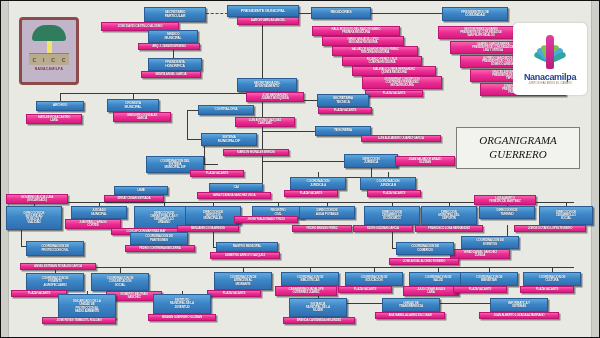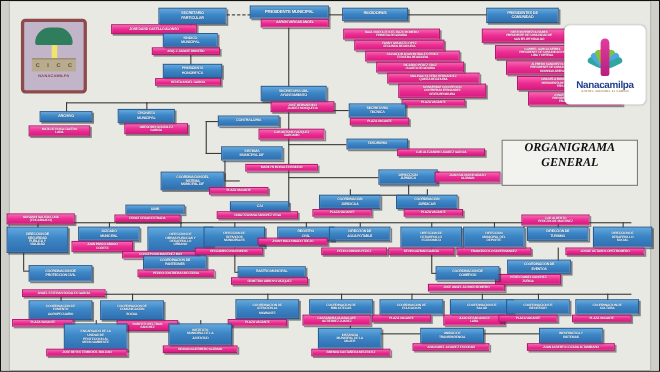--- a/index.html
+++ b/index.html
@@ -58,22 +58,22 @@
     box-shadow:0 0 2px rgba(0,0,0,.25);
   }
   .logo .burst{position:relative;width:56px;height:40px;}
   .logo .burst i{position:absolute;display:block;width:6px;height:17px;border-radius:3px 3px 40% 40%;left:25px;top:11px;transform-origin:50% 100%;}
   .logo .spire{position:absolute;left:24px;top:2px;width:8px;height:34px;background:linear-gradient(180deg,#e23ca0,#b61f7d);border-radius:4px 4px 2px 2px;z-index:2;}
   .logo .word{font-size:9px;font-weight:700;color:#1f3e8c;margin-top:-1px;letter-spacing:-.3px;}
   .logo .sub{font-size:2.6px;color:#8a6a2a;letter-spacing:.2px;}
   
   .titlebox{
     position:absolute;z-index:4;background:#f2f2ee;border:1px solid #7d7d78;
-    display:flex;align-items:flex-start;justify-content:center;text-align:center;
-    font-family:"Liberation Serif", serif;font-style:italic;font-weight:700;
+    display:flex;align-items:center;justify-content:center;text-align:center;
+    font-family:"Liberation Serif", serif;font-style:italic;font-weight:400;
     color:#111;line-height:1.25;
   }
 </style>
 </head>
 <body>
 
 <div id="canvas">
 
   <div class="crest" style="left:18px;top:16px;width:54px;height:62px;">
     <div class="tree"></div>
@@ -99,21 +99,21 @@
       <i style="background:#2fa7a0;transform:rotate(65deg);"></i>
       <div class="spire"></div>
     </div>
     <div class="word">Nanacamilpa</div>
     <div class="sub">JUNTOS HACEMOS EL CAMBIO</div>
   </div>
 
   <div class="titlebox" style="left:455px;top:126px;width:122px;height:40px;font-size:11px;">
     <div>
       <div>ORGANIGRAMA</div>
-      <div>GENERAL</div>
+      <div>GUERRERO</div>
     </div>
   </div>
 
   <div id="connector-layer">
       <div class="conn dash" style="left: 205px; top: 12px; width: 22px; height: 1px;"></div>
       <div class="conn" style="left: 261px; top: 24px; width: 1px; height: 56px;"></div>
       <div class="conn" style="left: 298px; top: 12px; width: 14px; height: 1px;"></div>
       <div class="conn" style="left: 370px; top: 12px; width: 72px; height: 1px;"></div>
       <div class="conn" style="left: 172px; top: 21px; width: 1px; height: 9px;"></div>
       <div class="conn" style="left: 172px; top: 49px; width: 1px; height: 9px;"></div>

